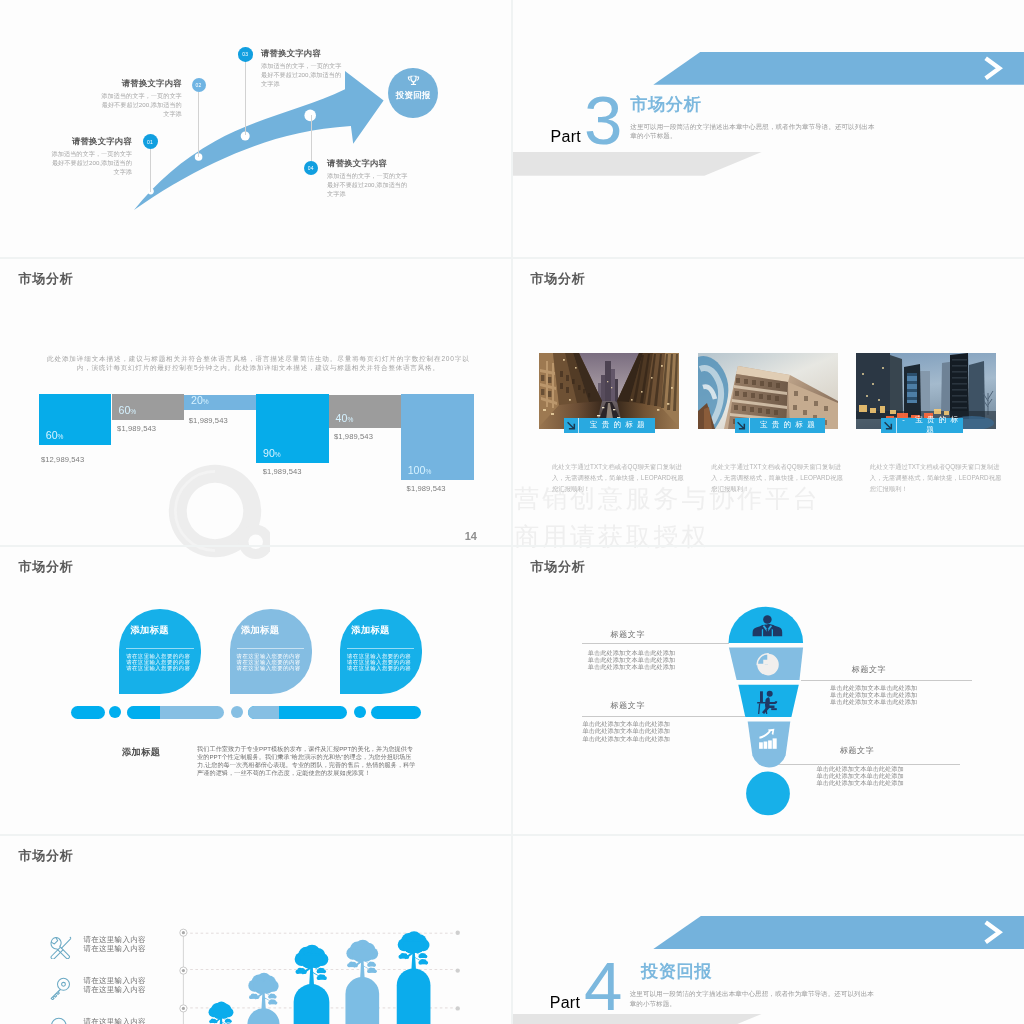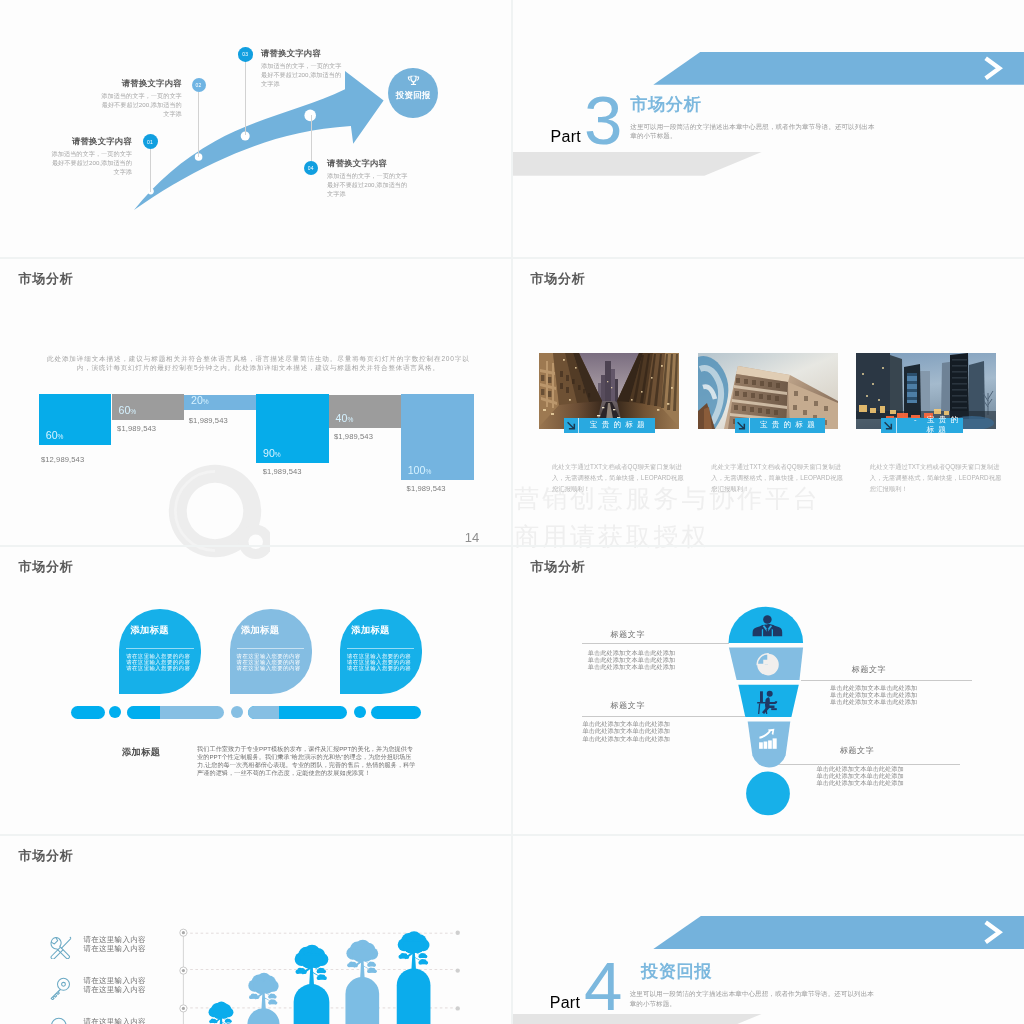--- a/index.html
+++ b/index.html
@@ -82,31 +82,31 @@
   .bc2{left:184px;top:137.1px;width:71.7px;height:15.3px;background:#74b4e0;}
   .bc3{left:256px;top:136px;width:72.6px;height:68.5px;background:#06acea;}
   .bc4{left:328.6px;top:136.5px;width:72.2px;height:33.6px;background:#9c9c9c;}
   .bc5{left:400.7px;top:136.4px;width:73.3px;height:85.2px;background:#74b4e0;}
   .bl0{left:40.9px;top:196.7px;}
   .bl1{left:117.1px;top:165.7px;}
   .bl2{left:188.8px;top:157.5px;}
   .bl3{left:262.7px;top:208.9px;}
   .bl4{left:334px;top:174.1px;}
   .bl5{left:406.6px;top:225.9px;}
-  .pagenum{position:absolute;left:464.7px;top:271.5px;font-size:13px;color:#8f8f8f;}
+  .pagenum{position:absolute;left:464.7px;top:271.5px;font-size:11px;color:#8f8f8f;font-weight:bold;}
 
   
   .photo{position:absolute;top:0;}
   .p1{left:26.5px;} .p2{left:185.8px;} .p3{left:344.3px;}
   .ph{position:absolute;top:95.3px;width:140px;height:76px;overflow:hidden;}
   .ph svg{width:140px;height:76px;display:block;}
   .cap{position:absolute;top:159.9px;height:15px;background:#29a9e0;display:flex;align-items:center;}
   .p1 .cap{left:25.4px;width:91.4px;}
   .p2 .cap{left:36.9px;width:90px;}
-  .p3 .cap{left:25.2px;width:82px;gap:12px;}
+  .p3 .cap{left:25.2px;width:82px;}
   .capicon{width:14.5px;height:15px;display:flex;align-items:center;justify-content:center;flex:0 0 auto;
            border-right:0.8px solid #bfe6f7;}
   .capicon svg{width:11px;height:11px;}
   .captxt{flex:1;text-align:center;color:#fff;font-size:7.6px;letter-spacing:4.2px;font-weight:400;padding-left:4px;}
   .pbody{position:absolute;left:13.5px;top:203px;width:136px;font-size:6.3px;color:#b4b4b4;line-height:11px;letter-spacing:.05px;}
 
   
   .drop{position:absolute;width:82px;height:84.6px;background:#16b0e9;
         border-radius:42px 42px 42px 0;}
   .drop.pale{background:#84bde2;}

